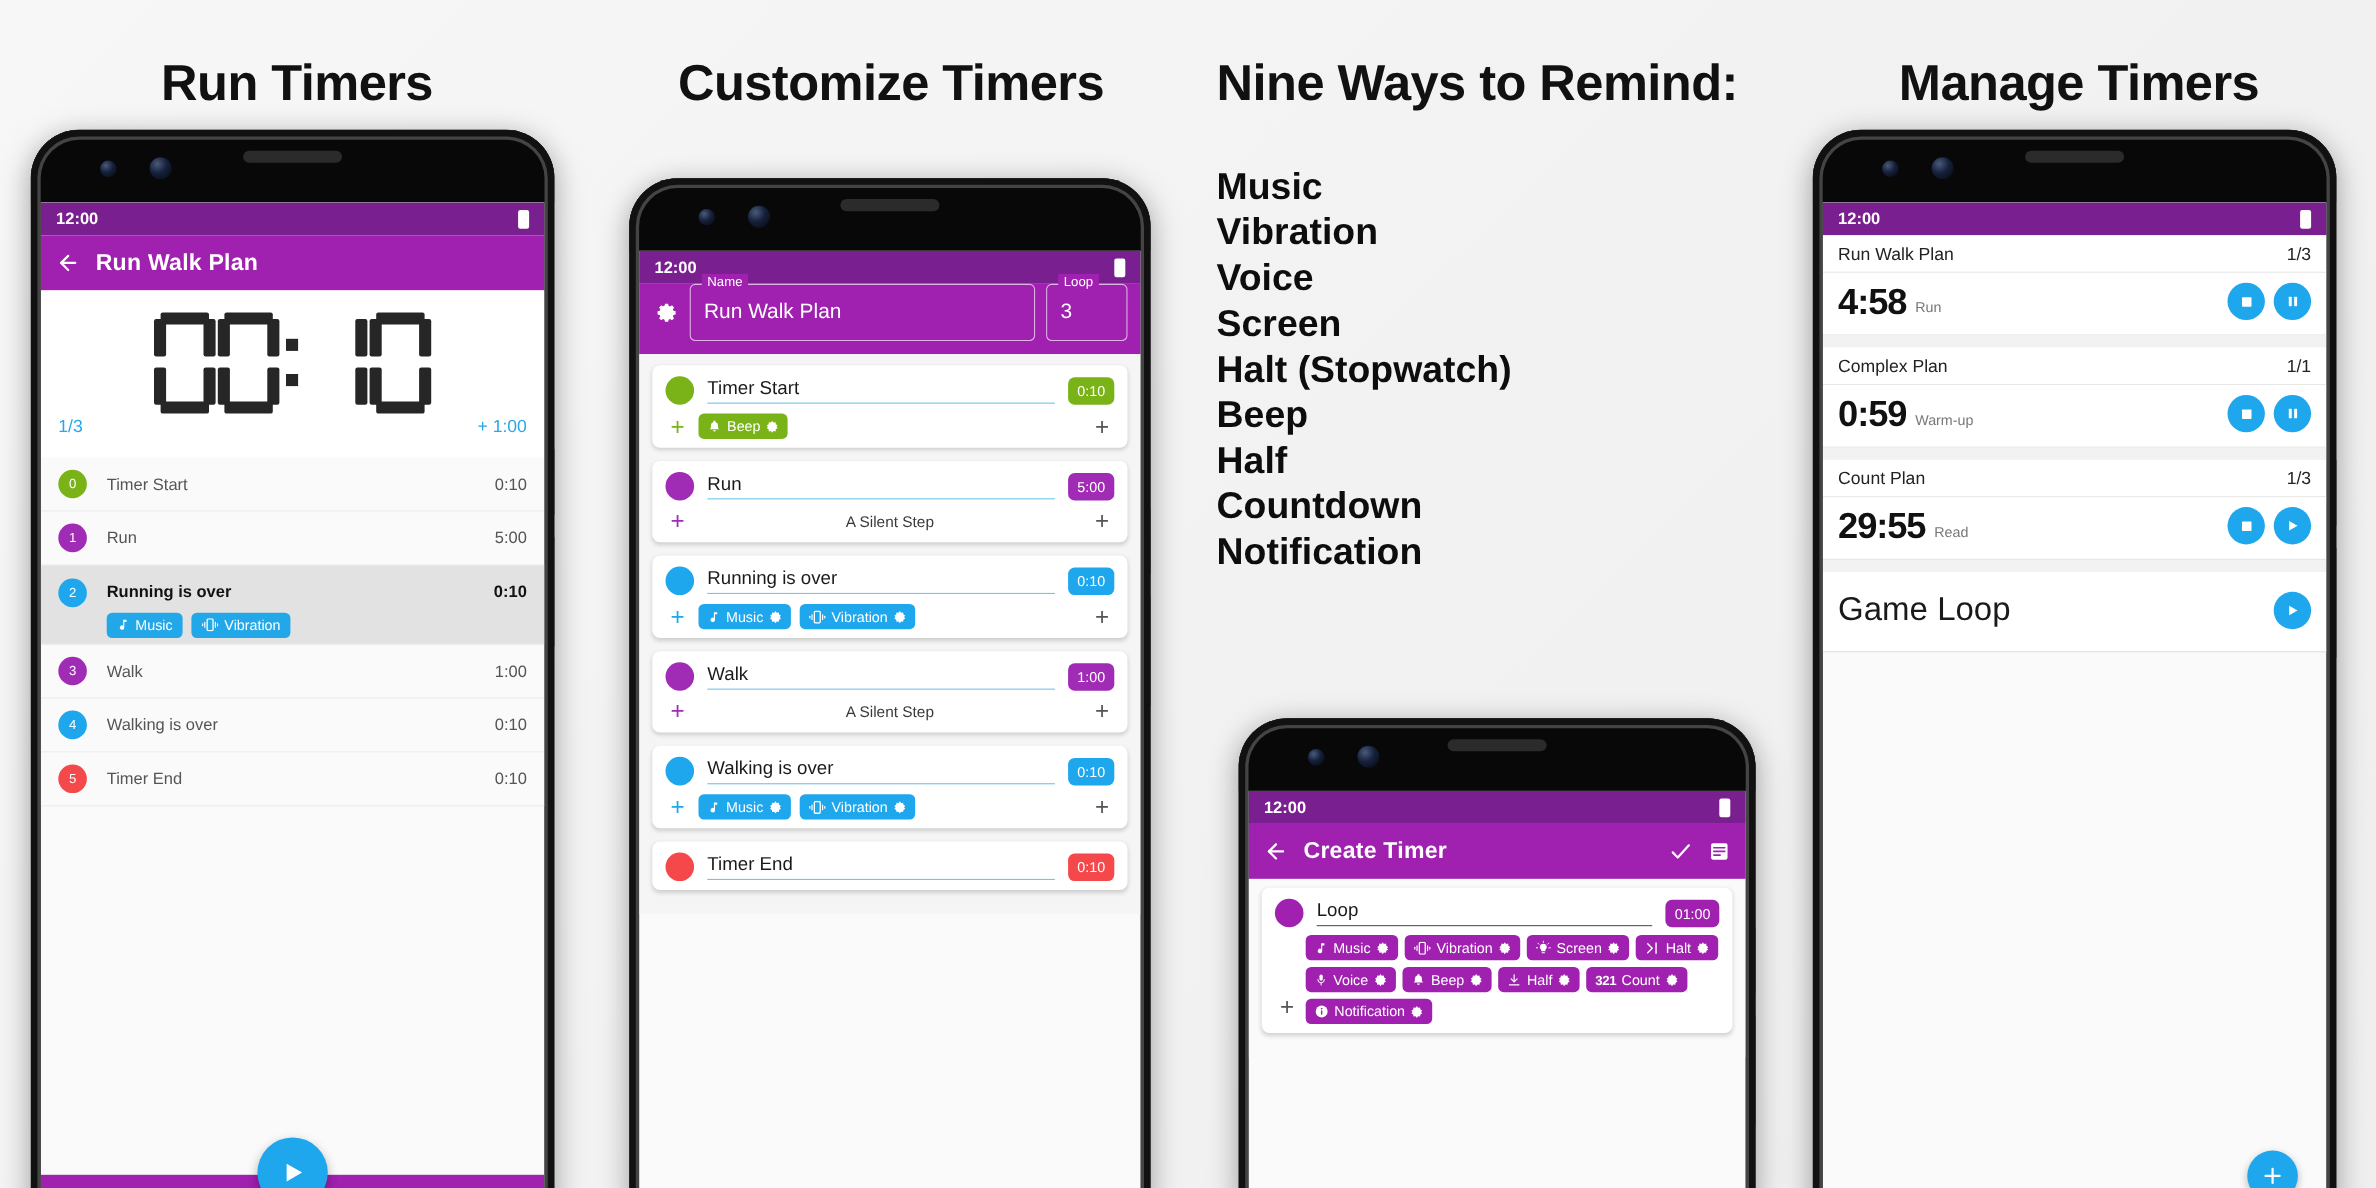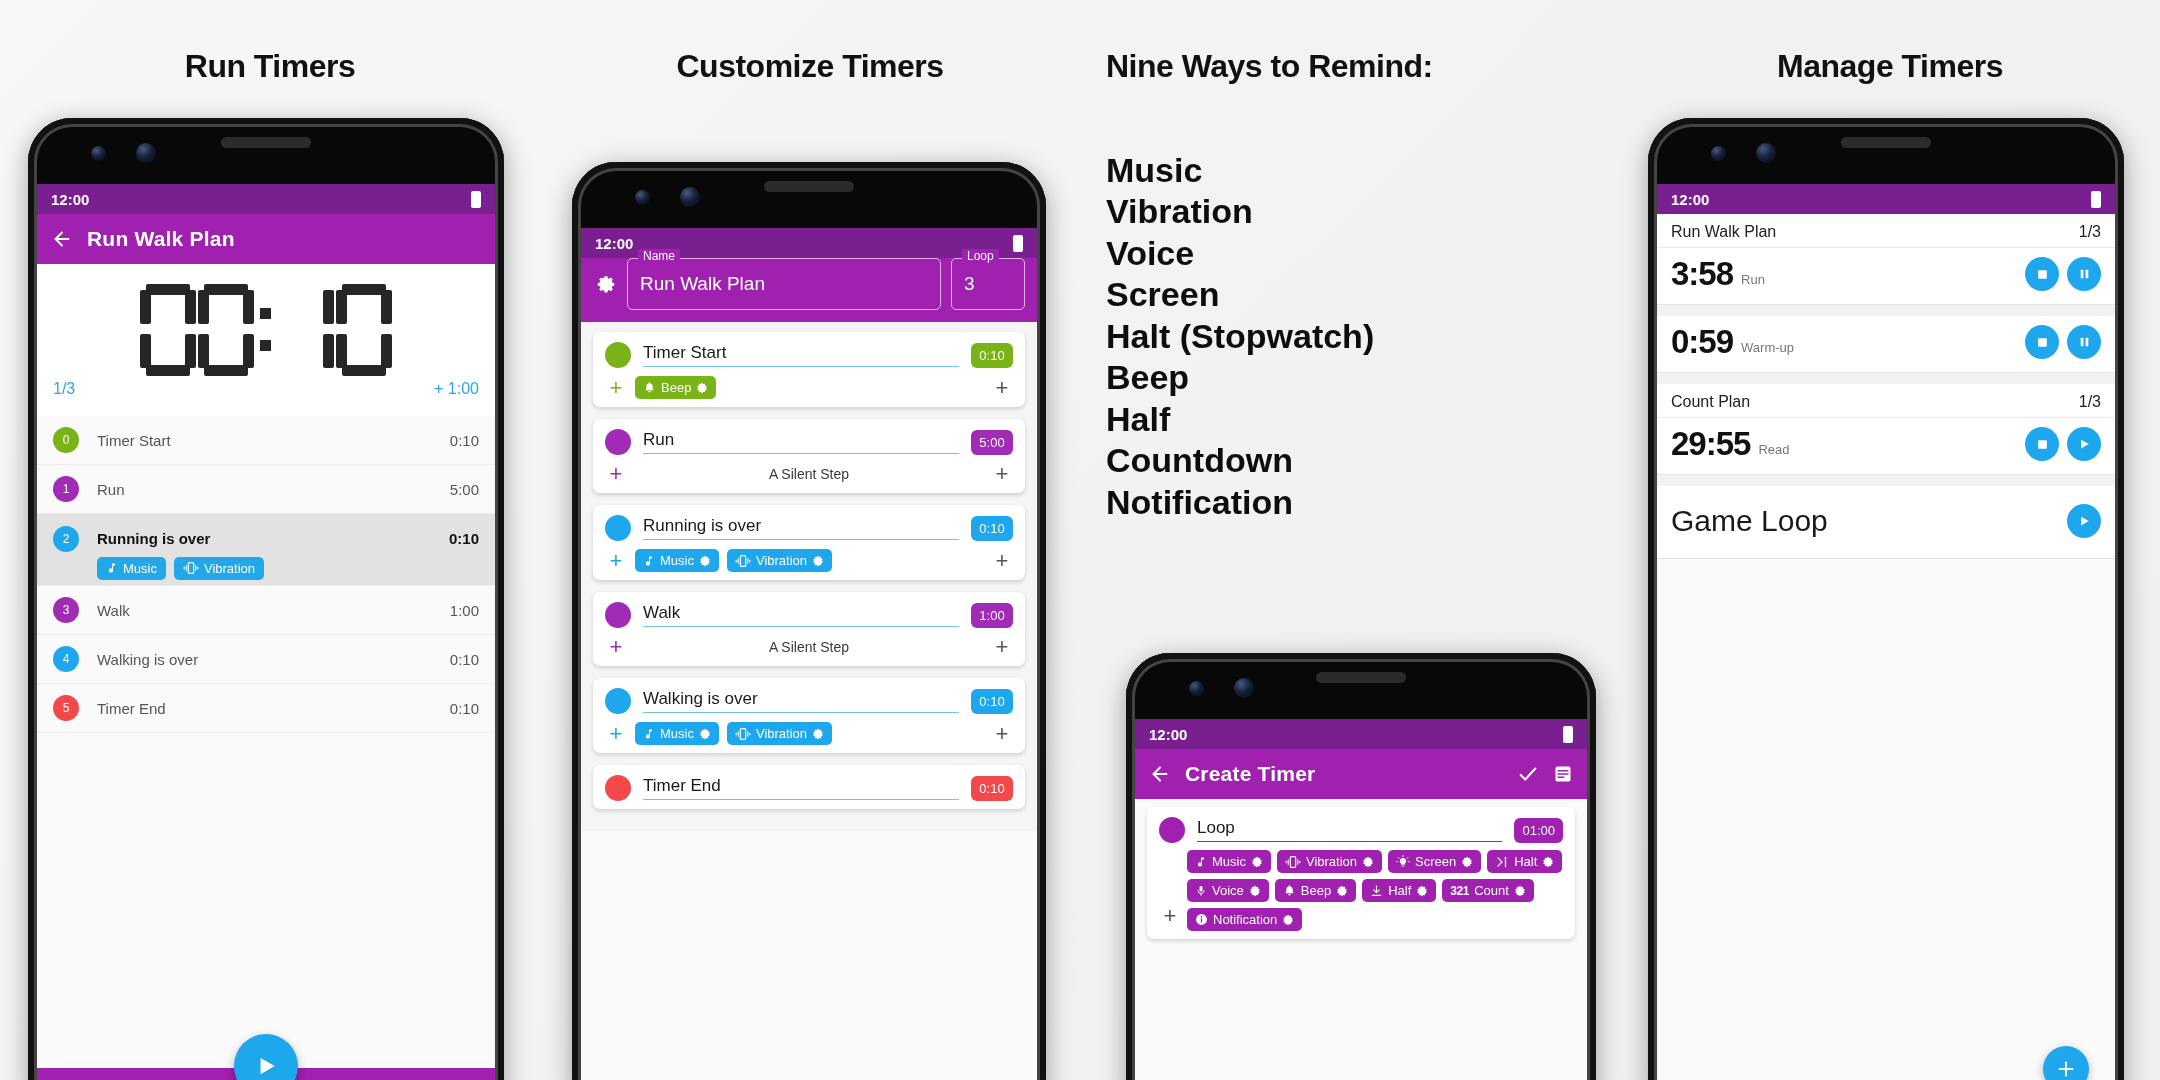--- a/index.html
+++ b/index.html
@@ -13,21 +13,21 @@
 
   .panel { position:absolute; top:0; height:1080px; }
   .p1 { left:0;    width:540px; }
   .p2 { left:540px; width:540px; }
   .p3 { left:1080px;width:540px; }
   .p4 { left:1620px;width:540px; }
 
   .headline {
     position:absolute; top:48px; left:0; width:100%;
     text-align:center;
-    font-size:32px; font-weight:bold; color:#111;
+    font-size:46px; font-weight:bold; color:#111;
     letter-spacing:-0.5px;
   }
 
   
   .phone {
     position:absolute;
     background:#1b1b1b;
     border-radius:44px;
     box-shadow: 0 6px 26px rgba(0,0,0,.35), inset 0 0 0 3px #3a3a3a;
     overflow:hidden;
@@ -681,21 +681,21 @@
       </div>
 
 
       <div class="tlist">
         <div class="tgroup">
           <div class="thead">
             <span>Run Walk Plan</span>
             <span>1/3</span>
           </div>
           <div class="tbody">
-            <span class="tbig">3:58</span>
+            <span class="tbig">4:58</span>
             <span class="tsub">Run</span>
             <span class="tspacer"></span>
             <span class="cbtn">
                 <span>
                   <svg width="13" height="13" viewBox="0 0 24 24" fill="#fff">
                     <rect x="4" y="4" width="16" height="16" rx="1.5"></rect>
                   </svg>
                 </span>
               </span>
             <span class="cbtn">
@@ -704,20 +704,24 @@
                     <rect x="5" y="4" width="5" height="16" rx="1.2"></rect>
                     <rect x="14" y="4" width="5" height="16" rx="1.2"></rect>
                   </svg>
                 </span>
               </span>
           </div>
         </div>
         <div class="tgap"></div>
 
         <div class="tgroup">
+          <div class="thead">
+            <span>Complex Plan</span>
+            <span>1/1</span>
+          </div>
           <div class="tbody">
             <span class="tbig">0:59</span>
             <span class="tsub">Warm-up</span>
             <span class="tspacer"></span>
             <span class="cbtn">
                 <span>
                   <svg width="13" height="13" viewBox="0 0 24 24" fill="#fff">
                     <rect x="4" y="4" width="16" height="16" rx="1.5"></rect>
                   </svg>
                 </span>

